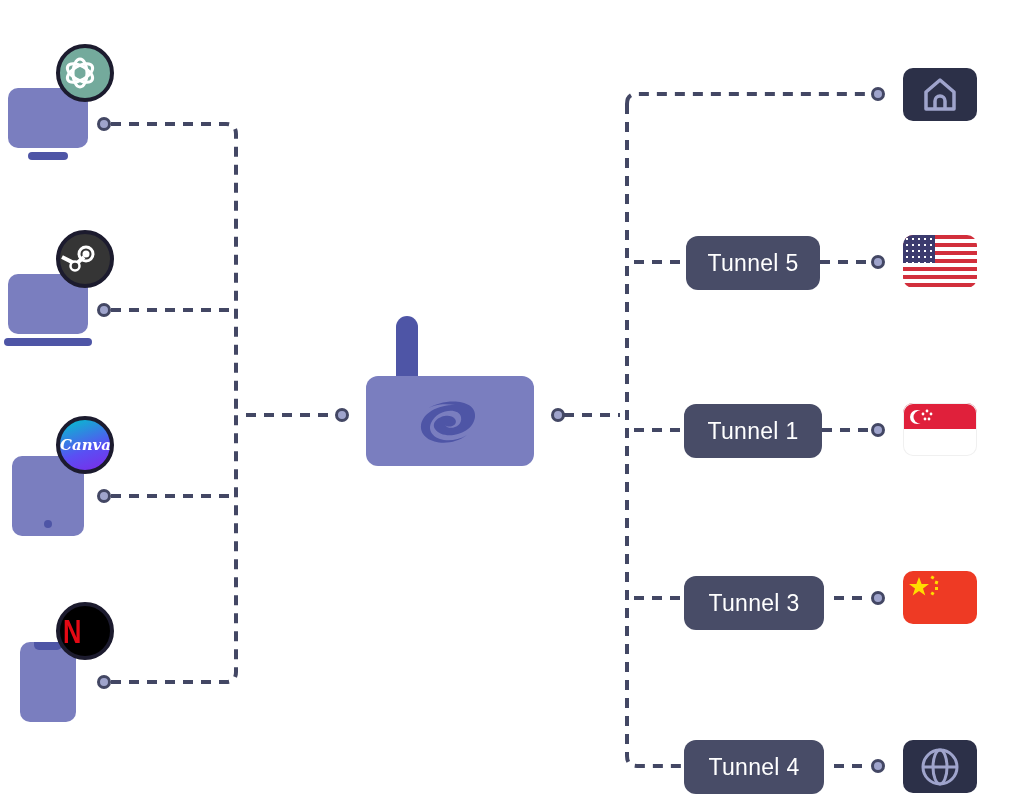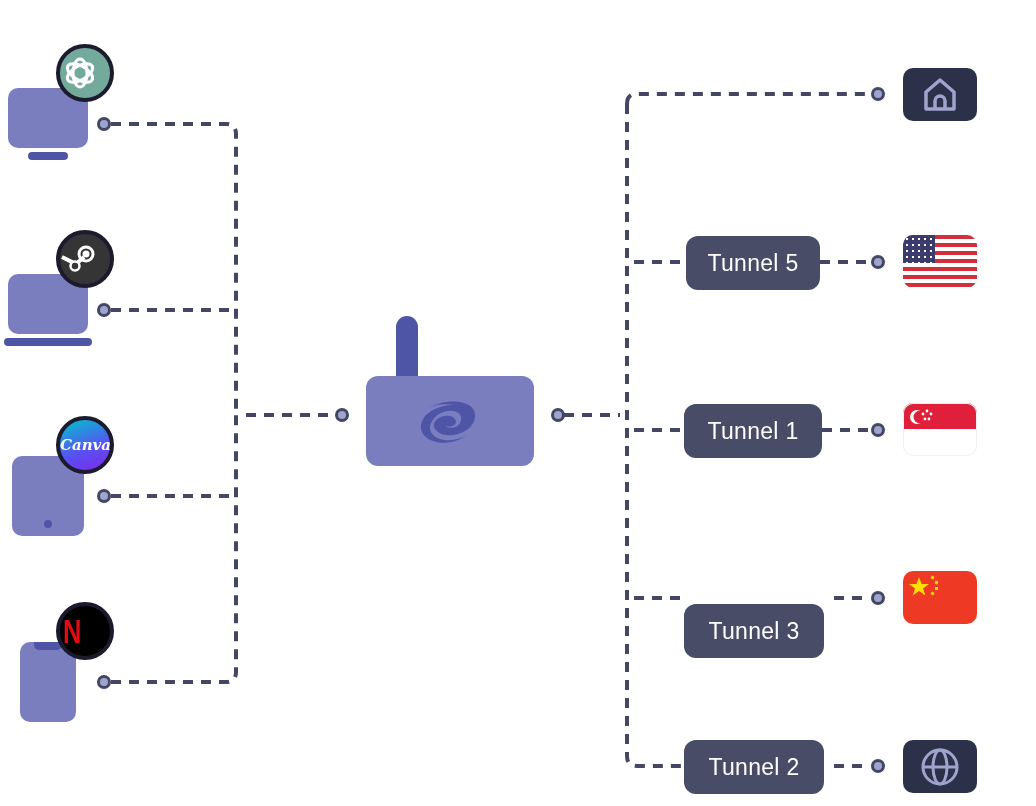--- a/index.html
+++ b/index.html
@@ -128,37 +128,37 @@
           <circle cx="16" cy="9" r="1.4"></circle>
           <circle cx="24" cy="9" r="1.4"></circle>
         <circle cx="18" cy="14" r="1.4"></circle>
           <circle cx="22" cy="14" r="1.4"></circle>
       </g>
     </svg>
   </div>
 </div>
 
 <div>
-  <div class="tunnel" style="left:684px;top:604px;width:140px;">Tunnel 3</div>
+  <div class="tunnel" style="left:684px;top:576px;width:140px;">Tunnel 3</div>
   <div class="dot" style="left:871px;top:591px;"></div>
   <div class="endpoint" style="top:571px;background:#ee3a24;">
     <svg style="position:absolute;left:4px;top:2px;" width="40" height="34" viewBox="0 0 40 34">
       <polygon points="12,4 14.6,11 22,11 16,15.5 18.3,22.5 12,18 5.7,22.5 8,15.5 2,11 9.4,11" fill="#ffde00"></polygon>
       <g fill="#ffde00">
         <rect x="24" y="3" width="3" height="3" transform="rotate(30 25.5 4.5)"></rect>
         <rect x="28" y="8" width="3" height="3" transform="rotate(20 29.5 9.5)"></rect>
         <rect x="28" y="14" width="3" height="3"></rect>
         <rect x="24" y="19" width="3" height="3" transform="rotate(30 25.5 20.5)"></rect>
       </g>
     </svg>
   </div>
 </div>
 
 <div>
-  <div class="tunnel" style="left:684px;top:740px;width:140px;">Tunnel 2</div>
+  <div class="tunnel" style="left:684px;top:740px;width:140px;">Tunnel 4</div>
   <div class="dot" style="left:871px;top:759px;"></div>
   <div class="endpoint dark" style="top:740px;">
     <svg width="42" height="42" viewBox="0 0 42 42">
       <g fill="none" stroke="#9fa4cc" stroke-width="3">
         <circle cx="21" cy="21" r="17"></circle>
         <ellipse cx="21" cy="21" rx="7" ry="17"></ellipse>
         <line x1="4" y1="21" x2="38" y2="21"></line>
       </g>
     </svg>
   </div>

